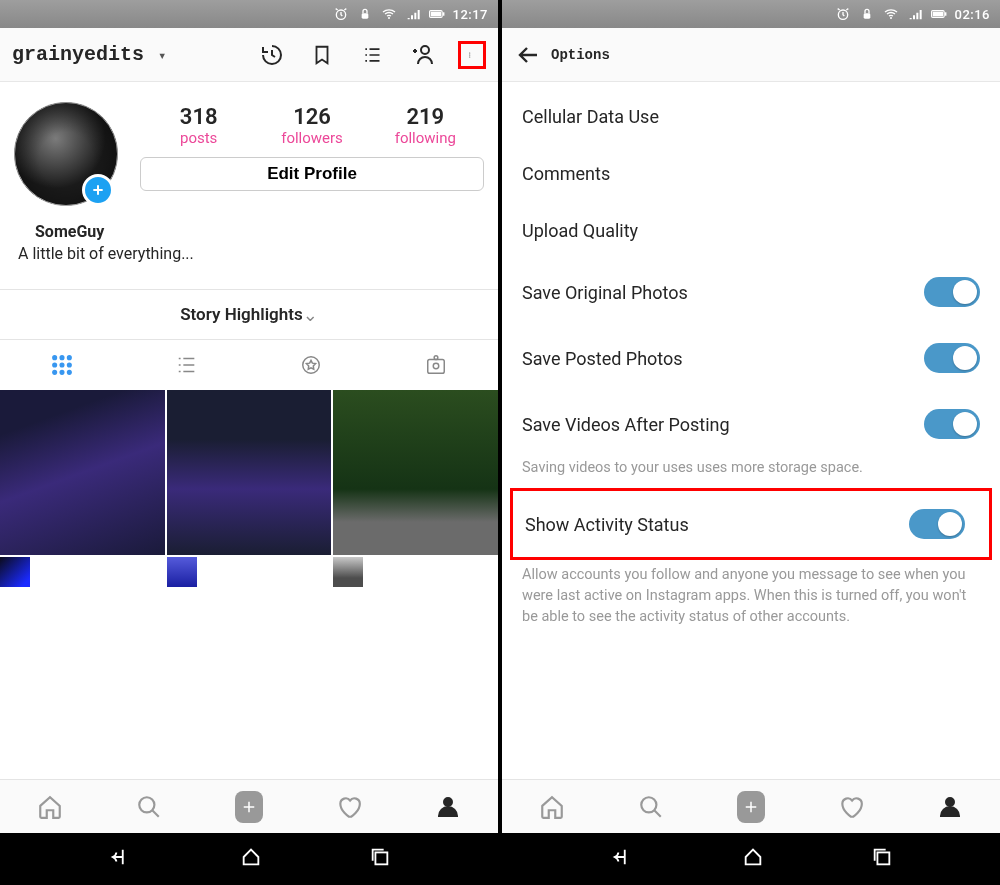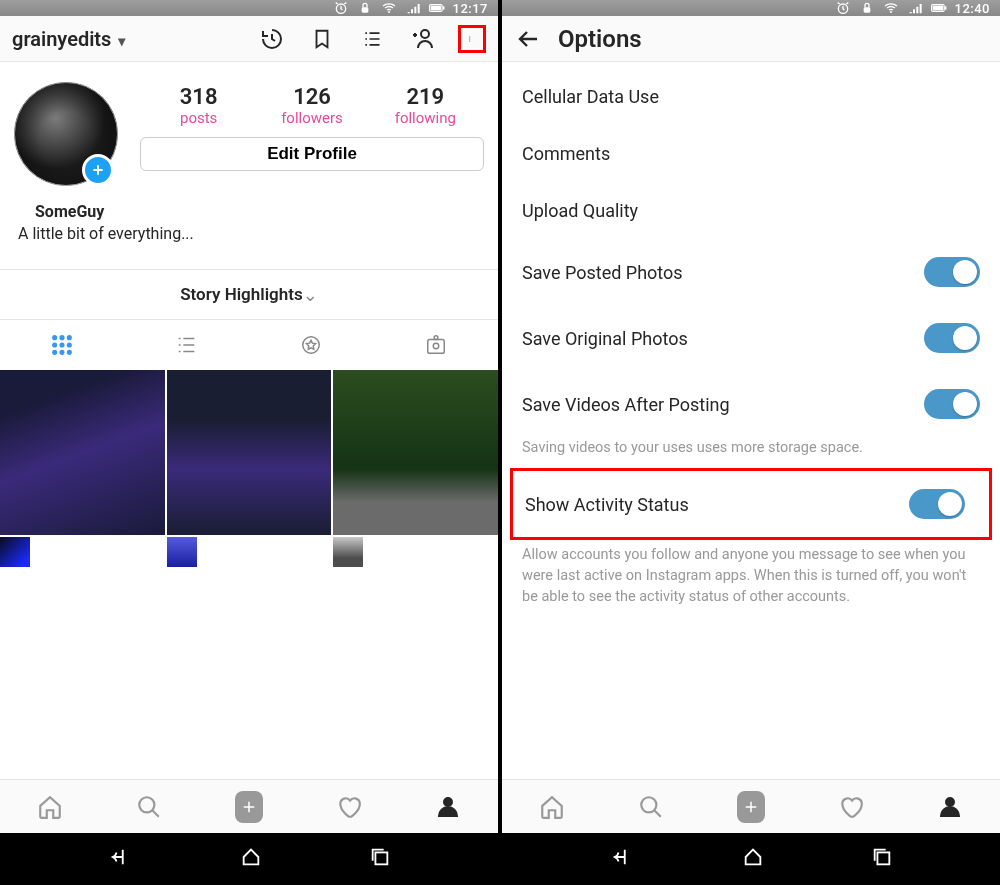--- a/index.html
+++ b/index.html
@@ -21,40 +21,41 @@
     position: relative;
   }
   .divider-v {
     width: 4px;
     height: 885px;
     background: #000;
     flex: 0 0 4px;
   }
   
   .statusbar {
-    height: 16px;
+    height: 28px;
     background: linear-gradient(#9e9e9e, #888);
     display: flex;
     justify-content: flex-end;
     align-items: center;
     gap: 8px;
     padding: 0 10px;
     color: #fff;
     font-size: 13px;
   }
   .statusbar .clock { font-weight: 500; letter-spacing: .5px; }
   .statusbar svg, .statusbar .ico { width: 16px; height: 16px; fill:#fff; }
   
   .header {
-    height: 46px;
+    height: 54px;
     background: #fafafa;
     border-bottom: 1px solid #e7e7e7;
     display: flex;
     align-items: center;
     padding: 0 12px;
+    font-family: Liberation Mono, monospace;
   }
   .header .title {
     font-size: 20px;
     font-weight: 600;
   }
   .header .title .caret { font-size: 14px; color:#555; margin-left:2px;}
   .header .icons {
     margin-left: auto;
     display: flex;
     align-items: center;
@@ -88,21 +89,21 @@
   }
   .avatar-add {
     position:absolute; bottom:0; right:4px;
     width:32px; height:32px; border-radius:50%;
     background:#1da1f2; border:3px solid #fff;
     display:flex; align-items:center; justify-content:center;
   }
   .avatar-add svg { stroke:#fff; stroke-width:3px;}
   .stats-col { flex:1; margin-left:22px;}
   .stats {
-    display:flex; justify-content:space-between;
+    display:flex; justify-content:flex-end;
     padding: 2px 2px 10px 2px;
   }
   .stat { text-align:center; flex:1;}
   .stat .num { font-size:22px; font-weight:600; color:#262626;}
   .stat .lbl { font-size:15px; color:#ec4899;}
   .edit-btn {
     width:100%; border:1px solid #ccc; border-radius:6px;
     background:#fff; padding:6px 0; font-size:17px; font-weight:600;
   }
   .bio { padding: 6px 18px 18px 18px; font-size:16px;}
@@ -174,21 +175,21 @@
     content:""; position:absolute; top:3px; right:3px;
     width:24px; height:24px; border-radius:50%; background:#fff;
     box-shadow:0 1px 2px rgba(0,0,0,.25);
   }
   .opt-help {
     padding:0 20px 6px 20px; font-size:14.5px; color:#999; line-height:1.45;
   }
   .opt-redbox { border:3px solid #f00; margin:4px 8px;}
   .header .back { width:30px; display:flex; justify-content:center;}
   .header .back svg { stroke:#262626; stroke-width:2.4px; fill:none;}
-  .header .opt-title { font-size:24px; font-weight:600; margin-left:14px;}
+  .header .opt-title { font-size:14px; font-weight:600; margin-left:7px;}
   .flexfill { flex:1; }
 </style>
 </head>
 <body>
 
 <div class="screen">
 
   <div class="statusbar">
     <svg viewBox="0 0 24 24">
         <circle cx="12" cy="13" r="7" stroke="#fff" fill="none" stroke-width="2"></circle>
@@ -401,21 +402,21 @@
         <circle cx="12" cy="18" r="1.5" fill="#fff"></circle>
       </svg>
     <svg viewBox="0 0 24 24">
         <path d="M4 18h3v2H4zM9 14h3v6H9zM14 10h3v10h-3zM19 6h3v14h-3z" fill="#fff"></path>
       </svg>
     <svg viewBox="0 0 28 16">
         <rect x="1" y="2" width="22" height="12" rx="2" stroke="#fff" fill="none" stroke-width="2"></rect>
         <rect x="24" y="5" width="3" height="6" fill="#fff"></rect>
         <rect x="3" y="4" width="18" height="8" fill="#fff"></rect>
       </svg>
-    <span class="clock">12:40</span>
+    <span class="clock">02:16</span>
   </div>
 
   <div class="header">
     <div class="back">
       <svg viewBox="0 0 24 24" width="24" height="24">
           <path d="M20 12H4M10 5l-7 7 7 7"></path>
         </svg>
     </div>
     <div class="opt-title">Options</div>
   </div>
@@ -424,25 +425,25 @@
     <div class="opt-row">
       <span>Cellular Data Use</span>
     </div>
     <div class="opt-row">
       <span>Comments</span>
     </div>
     <div class="opt-row">
       <span>Upload Quality</span>
     </div>
     <div class="opt-row">
+      <span>Save Original Photos</span>
+      <div class="toggle"></div>
+    </div>
+    <div class="opt-row">
       <span>Save Posted Photos</span>
-      <div class="toggle"></div>
-    </div>
-    <div class="opt-row">
-      <span>Save Original Photos</span>
       <div class="toggle"></div>
     </div>
     <div class="opt-row">
       <span>Save Videos After Posting</span>
       <div class="toggle"></div>
     </div>
     <div class="opt-help">Saving videos to your uses uses more storage space.</div>
 
     <div class="opt-redbox">
       <div class="opt-row" style="padding-left:12px;padding-right:24px;">

